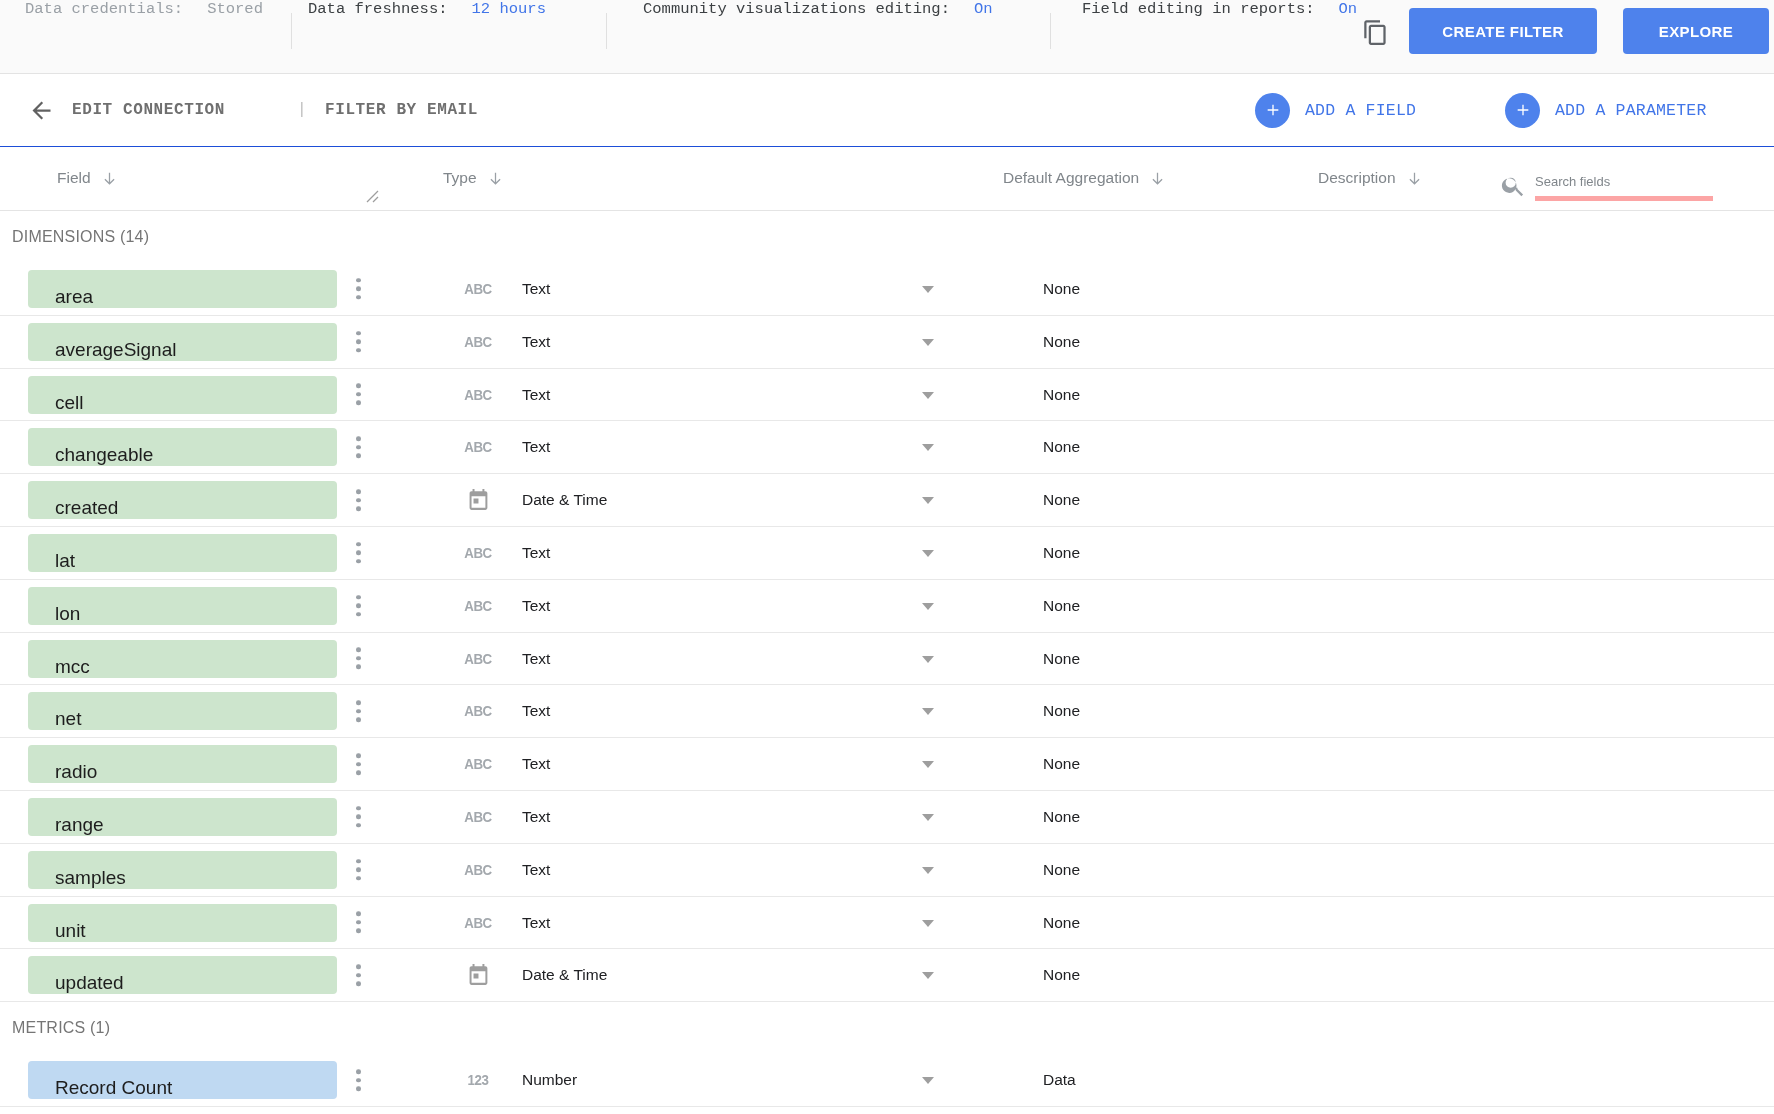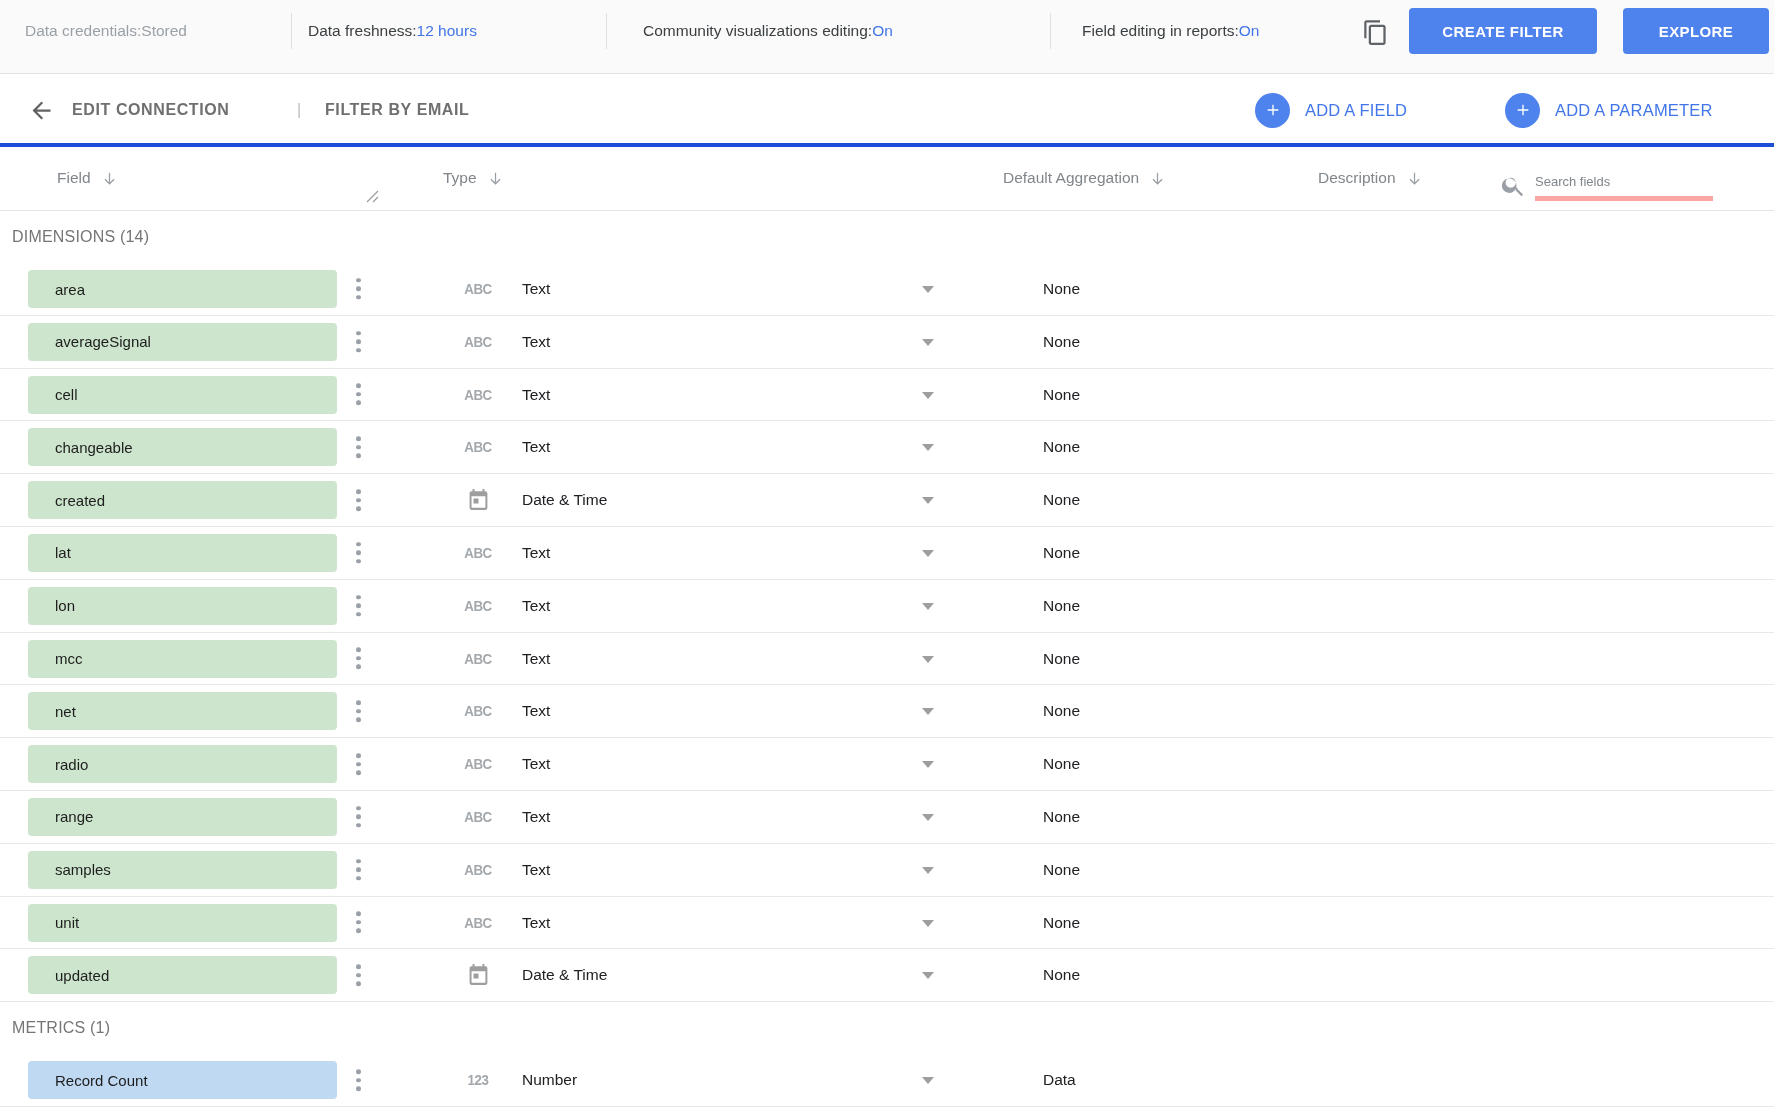--- a/index.html
+++ b/index.html
@@ -11,53 +11,53 @@
     font-size:15.5px;
   }
   :root{
     --accent:#4175e8; --btn:#4e82ec;
     --chip-green:#cde5cd; --chip-blue:#bfd9f2;
     --line:#e4e4e4; --muted:#9aa0a6; --gray:#757575; --hdr:#80868b;
   }
 
   
   .topbar{ position:relative; height:74px; background:#fafafa; border-bottom:1px solid #e3e3e3; }
-  .topbar .item{ position:absolute; top:0; height:62px; display:flex; align-items:center; gap:0; white-space:nowrap; }
+  .topbar .item{ position:absolute; top:0; height:62px; display:flex; gap:24px; white-space:nowrap;font-family:Liberation Mono, monospace; }
   .muted{ color:var(--muted); }
   .dark{ color:#3c4043; }
   .blue{ color:var(--accent); }
   .vdiv{ position:absolute; top:13px; height:36px; width:1px; background:#e0e0e0; }
   .iconbtn{ position:absolute; top:17px; width:30px; height:30px; display:flex; align-items:center; justify-content:center; cursor:pointer; background:none; border:none; padding:0; }
   .btn{ position:absolute; top:8px; height:46px; border:none; border-radius:4px; background:var(--btn); color:#fff;
         font-family:"Liberation Sans",sans-serif; font-weight:bold; font-size:15px; letter-spacing:.4px;
         display:flex; align-items:center; justify-content:center; cursor:pointer; }
 
   
-  .navbar{ position:relative; height:73px; background:#fff; border-bottom:4px solid #1d4ed8; }
+  .navbar{ position:relative; height:73px; background:#fff; border-bottom:1px solid #1d4ed8;font-family:Liberation Mono, monospace; }
   .navbar .nv{ position:absolute; top:0; height:72px; display:flex; align-items:center; }
   .navlink{ color:#6f6f6f; font-weight:bold; font-size:16px; letter-spacing:.6px; cursor:pointer; }
   .pipe{ color:#bdbdbd; font-size:16px; }
   .addbtn{ display:flex; align-items:center; gap:15px; color:var(--accent); font-size:16.5px; letter-spacing:.2px; cursor:pointer; background:none; border:none; font-family:inherit; }
   .pluscircle{ width:35px; height:35px; border-radius:50%; background:var(--btn); display:flex; align-items:center; justify-content:center; }
 
   
   .colheader{ position:relative; height:64px; border-bottom:1px solid var(--line); color:var(--hdr); }
   .col{ position:absolute; top:0; height:62px; display:flex; align-items:center; gap:10px; cursor:pointer; }
   .grip{ position:absolute; left:366px; top:42px; }
   .search{ position:absolute; left:1500px; top:0; height:62px; display:flex; align-items:flex-end; gap:8px; padding-bottom:8px; }
   .search svg{ margin-bottom:2px; }
   .search input{ width:178px; border:none; border-bottom:5px solid #fca5a5; background:transparent; outline:none;
                  font-family:inherit; font-size:13px; color:#202124; padding:2px 0 7px 0; }
   .search input::placeholder{ color:var(--hdr); }
 
   
   .sectionlabel{ height:52px; line-height:52px; padding-left:12px; color:var(--gray); font-size:16px; letter-spacing:.2px; }
   .frow{ position:relative; height:52.8px; border-bottom:1px solid #e8e8e8; }
   .chip{ position:absolute; left:28px; top:7px; width:309px; height:38px; border-radius:4px;
-         background:var(--chip-green); display:flex; align-items:center; padding-left:27px; font-size:15px; color:#1d1d1d; cursor:pointer; }
+         background:var(--chip-green); display:flex; align-items:flex-end; padding-left:27px; font-size:19px; color:#1d1d1d; cursor:pointer; }
   .chip.metric{ background:var(--chip-blue); }
   .dots{ position:absolute; left:352px; top:50%; transform:translateY(-50%); display:flex; flex-direction:column; gap:4px; padding:4px; cursor:pointer; background:none; border:none; }
   .dots i{ width:4.5px; height:4.5px; border-radius:50%; background:#9aa0a6; display:block; }
   .typesel{ position:absolute; left:455px; top:0; height:52px; width:492px; cursor:pointer; }
   .ticon{ position:absolute; left:0; width:46px; height:52px; display:flex; align-items:center; justify-content:center;
           color:#a3a8ad; font-weight:bold; font-size:14px; letter-spacing:-.5px; transform:scaleX(.95); }
   .ttext{ position:absolute; left:67px; top:0; height:52px; display:flex; align-items:center; font-size:15.5px; color:#202124; }
   .tri{ position:absolute; left:467px; top:50%; margin-top:-3px; width:0; height:0;
         border-left:6.5px solid transparent; border-right:6.5px solid transparent; border-top:7px solid #9e9e9e; }
   .agg{ position:absolute; left:1043px; top:0; height:52px; display:flex; align-items:center; font-size:15.5px; color:#202124; }

